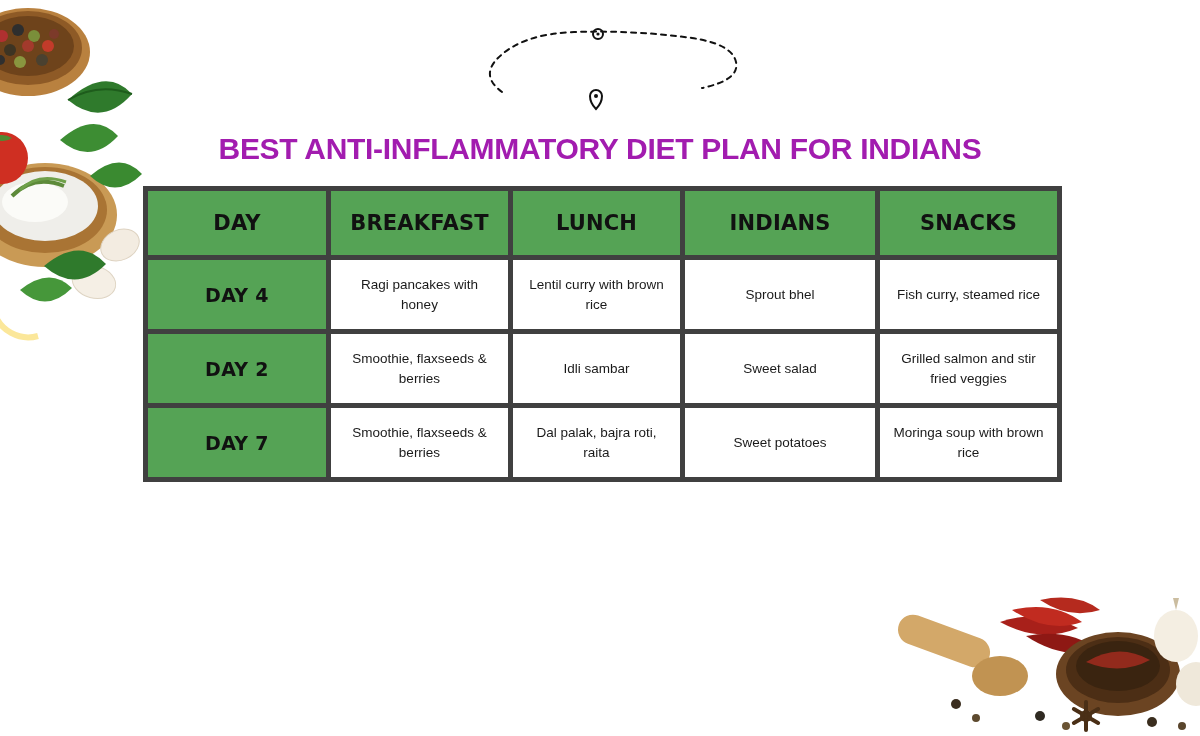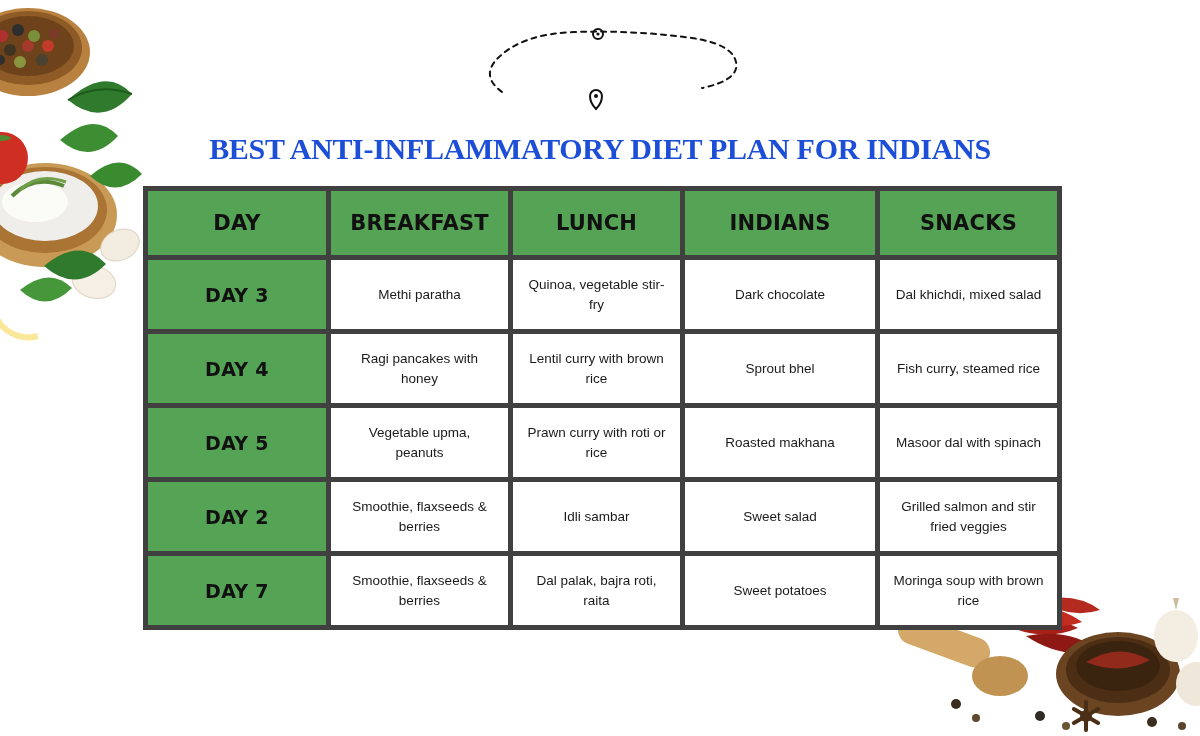--- a/index.html
+++ b/index.html
@@ -56,25 +56,25 @@
     width: 300px; height: 90px;
     z-index: 1;
   }
 
   
   .page-title {
     position: absolute;
     left: 0; right: 0;
     top: 132px;
     text-align: center;
-    font-family: Liberation Serif, serif;
+    font-family: Liberation Sans, sans-serif;
     font-weight: bold;
     font-size: 30px;
     letter-spacing: -0.3px;
-    color: #1d4ed8;
+    color: #a21caf;
   }
 
   
   .table-wrap {
     position: absolute;
     left: 143px;
     top: 186px;
     width: 914px;
   }
   table.diet {
@@ -231,41 +231,27 @@
       <tr>
         <th>DAY</th>
         <th>BREAKFAST</th>
         <th>LUNCH</th>
         <th>INDIANS</th>
         <th>SNACKS</th>
       </tr>
     </thead>
     <tbody>
       <tr>
-        <td class="day-cell">DAY 3</td>
-        <td class="meal-cell">Methi paratha</td>
-        <td class="meal-cell">Quinoa, vegetable stir-fry</td>
-        <td class="meal-cell">Dark chocolate</td>
-        <td class="meal-cell">Dal khichdi, mixed salad</td>
-      </tr>
-      <tr>
         <td class="day-cell">DAY 4</td>
         <td class="meal-cell">Ragi pancakes with honey</td>
         <td class="meal-cell">Lentil curry with brown rice</td>
         <td class="meal-cell">Sprout bhel</td>
         <td class="meal-cell">Fish curry, steamed rice</td>
       </tr>
       <tr>
-        <td class="day-cell">DAY 5</td>
-        <td class="meal-cell">Vegetable upma, peanuts</td>
-        <td class="meal-cell">Prawn curry with roti or rice</td>
-        <td class="meal-cell">Roasted makhana</td>
-        <td class="meal-cell">Masoor dal with spinach</td>
-      </tr>
-      <tr>
         <td class="day-cell">DAY 2</td>
         <td class="meal-cell">Smoothie, flaxseeds &amp; berries</td>
         <td class="meal-cell">Idli sambar</td>
         <td class="meal-cell">Sweet salad</td>
         <td class="meal-cell">Grilled salmon and stir fried veggies</td>
       </tr>
       <tr>
         <td class="day-cell">DAY 7</td>
         <td class="meal-cell">Smoothie, flaxseeds &amp; berries</td>
         <td class="meal-cell">Dal palak, bajra roti, raita</td>

